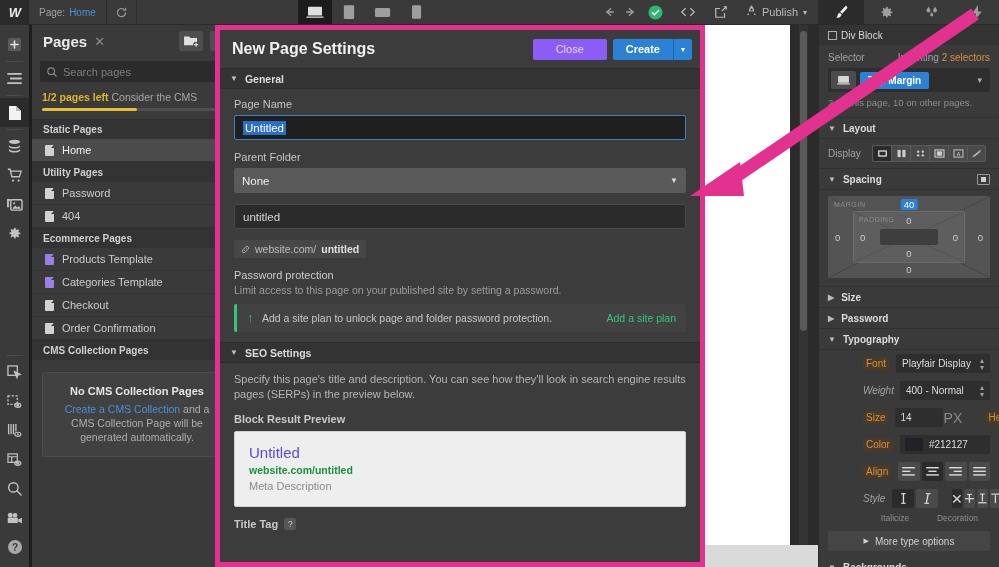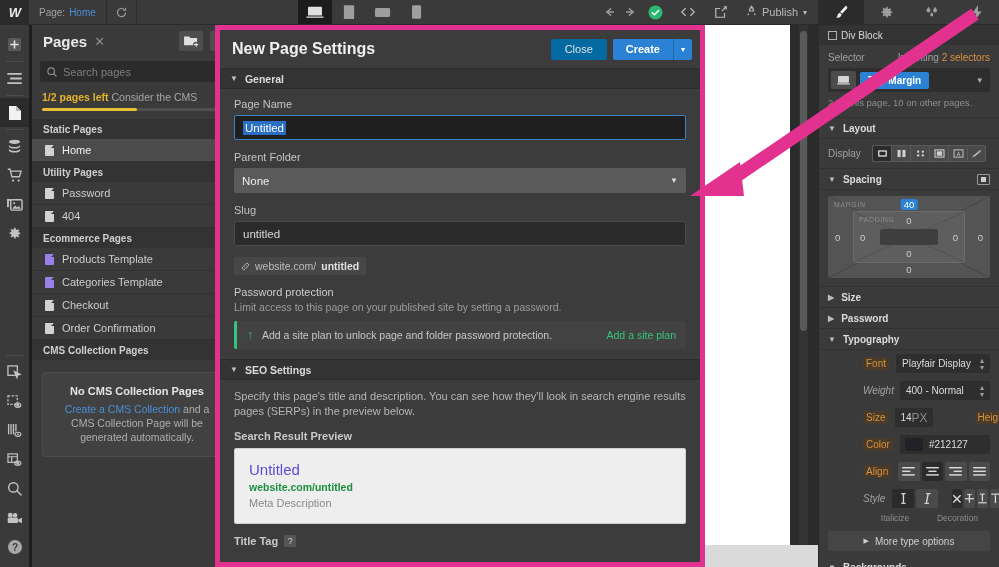--- a/index.html
+++ b/index.html
@@ -270,21 +270,21 @@
   .sel-input {
     flex: 1; height: 19px; background: #2e2e2e; border-radius: 2px; color: #dcdcdc;
     display: flex; align-items: center; padding: 0 6px; font-size: 10px;
     position: relative;
   }
   .sel-input .spin { margin-left: auto; color: #9e9e9e; font-size: 8px; line-height: 7px; text-align: center; }
   .num-input {
     height: 19px; background: #2e2e2e; border-radius: 2px; color: #dcdcdc;
     display: flex; align-items: center; padding: 0 5px; font-size: 10px; width: 48px;
   }
-  .num-input .unit { margin-left: auto; color: #8a8a8a; font-size: 12px; }
+  .num-input .unit { margin-left: auto; color: #8a8a8a; font-size: 14px; padding-left: 32px; }
   .color-input {
     flex: 1; height: 19px; background: #2e2e2e; border-radius: 2px; color: #dcdcdc;
     display: flex; align-items: center; gap: 6px; padding: 0 5px; font-size: 10px;
   }
   .swatch {
     width: 18px; height: 13px; border-radius: 1px;
     background: repeating-conic-gradient(#3a3a3a 0% 25%, #2e2e2e 0% 50%) 50%/5px 5px;
     position: relative;
   }
   .swatch::after { content: ""; position: absolute; inset: 0; background: #212127; }
@@ -313,21 +313,21 @@
     border: 5px solid #e2318f; background: #3c3c3c; z-index: 60;
     display: flex; flex-direction: column; overflow: hidden;
   }
   .modal-head {
     height: 38px; background: #3c3c3c; display: flex; align-items: center;
     padding: 0 8px 0 12px; flex: none;
   }
   .modal-title { font-size: 16px; color: #f0f0f0; font-weight: bold; }
   .mh-spacer { flex: 1; }
   .btn-close {
-    height: 21px; padding: 0 14px; background: #0369a1; border-radius: 2px;
+    height: 21px; padding: 0 23px; background: #8b5cf6; border-radius: 2px;
     color: #e0e0e0; font-size: 11px; display: flex; align-items: center;
   }
   .btn-create {
     height: 21px; padding: 0 13px; background: #2b82d4; border-radius: 2px 0 0 2px;
     color: #fff; font-size: 11px; font-weight: bold; display: flex;
     align-items: center; margin-left: 6px;
   }
   .btn-create-caret {
     height: 21px; width: 19px; background: #2b82d4; border-radius: 0 2px 2px 0;
     border-left: 1px solid #1c68ad; color: #fff; display: flex;
@@ -991,21 +991,20 @@
         <div class="f-input focused">
           <span class="sel-text">Untitled</span>
         </div>
 
         <div class="f-label">Parent Folder</div>
         <div class="f-select">
           <span>None</span>
           <span class="caret">▼</span>
         </div>
 
-        <div class="f-label">Slug</div>
         <div class="f-input">
           <span>untitled</span>
         </div>
         <div class="slug-pill">
           <svg width="9" height="9" viewBox="0 0 11 11" fill="none" stroke="#b0b0b0" stroke-width="1.2">
               <path d="M4.2 6.8a2 2 0 0 1 0-2.8l2-2a2 2 0 0 1 2.8 2.8l-1 1"></path>
               <path d="M6.8 4.2a2 2 0 0 1 0 2.8l-2 2A2 2 0 0 1 2 6.2l1-1"></path>
             </svg>
           <span>website.com/</span>
             <b>untitled</b>
@@ -1019,21 +1018,21 @@
           <span class="link">Add a site plan</span>
         </div>
       </div>
 
       <div class="m-sect">
         <span class="caret">▼</span>
         <span>SEO Settings</span>
       </div>
       <div class="m-content">
         <div class="seo-desc">Specify this page's title and description. You can see how they'll look in search engine results pages (SERPs) in the preview below.</div>
-        <div class="serp-label">Search Result Preview</div>
+        <div class="serp-label">Block Result Preview</div>
         <div class="serp">
           <div class="serp-title">Untitled</div>
           <div class="serp-url">website.com/untitled</div>
           <div class="serp-meta">Meta Description</div>
         </div>
         <div class="title-tag-row">
           <span>Title Tag</span>
           <span class="help-q">?</span>
         </div>
       </div>

